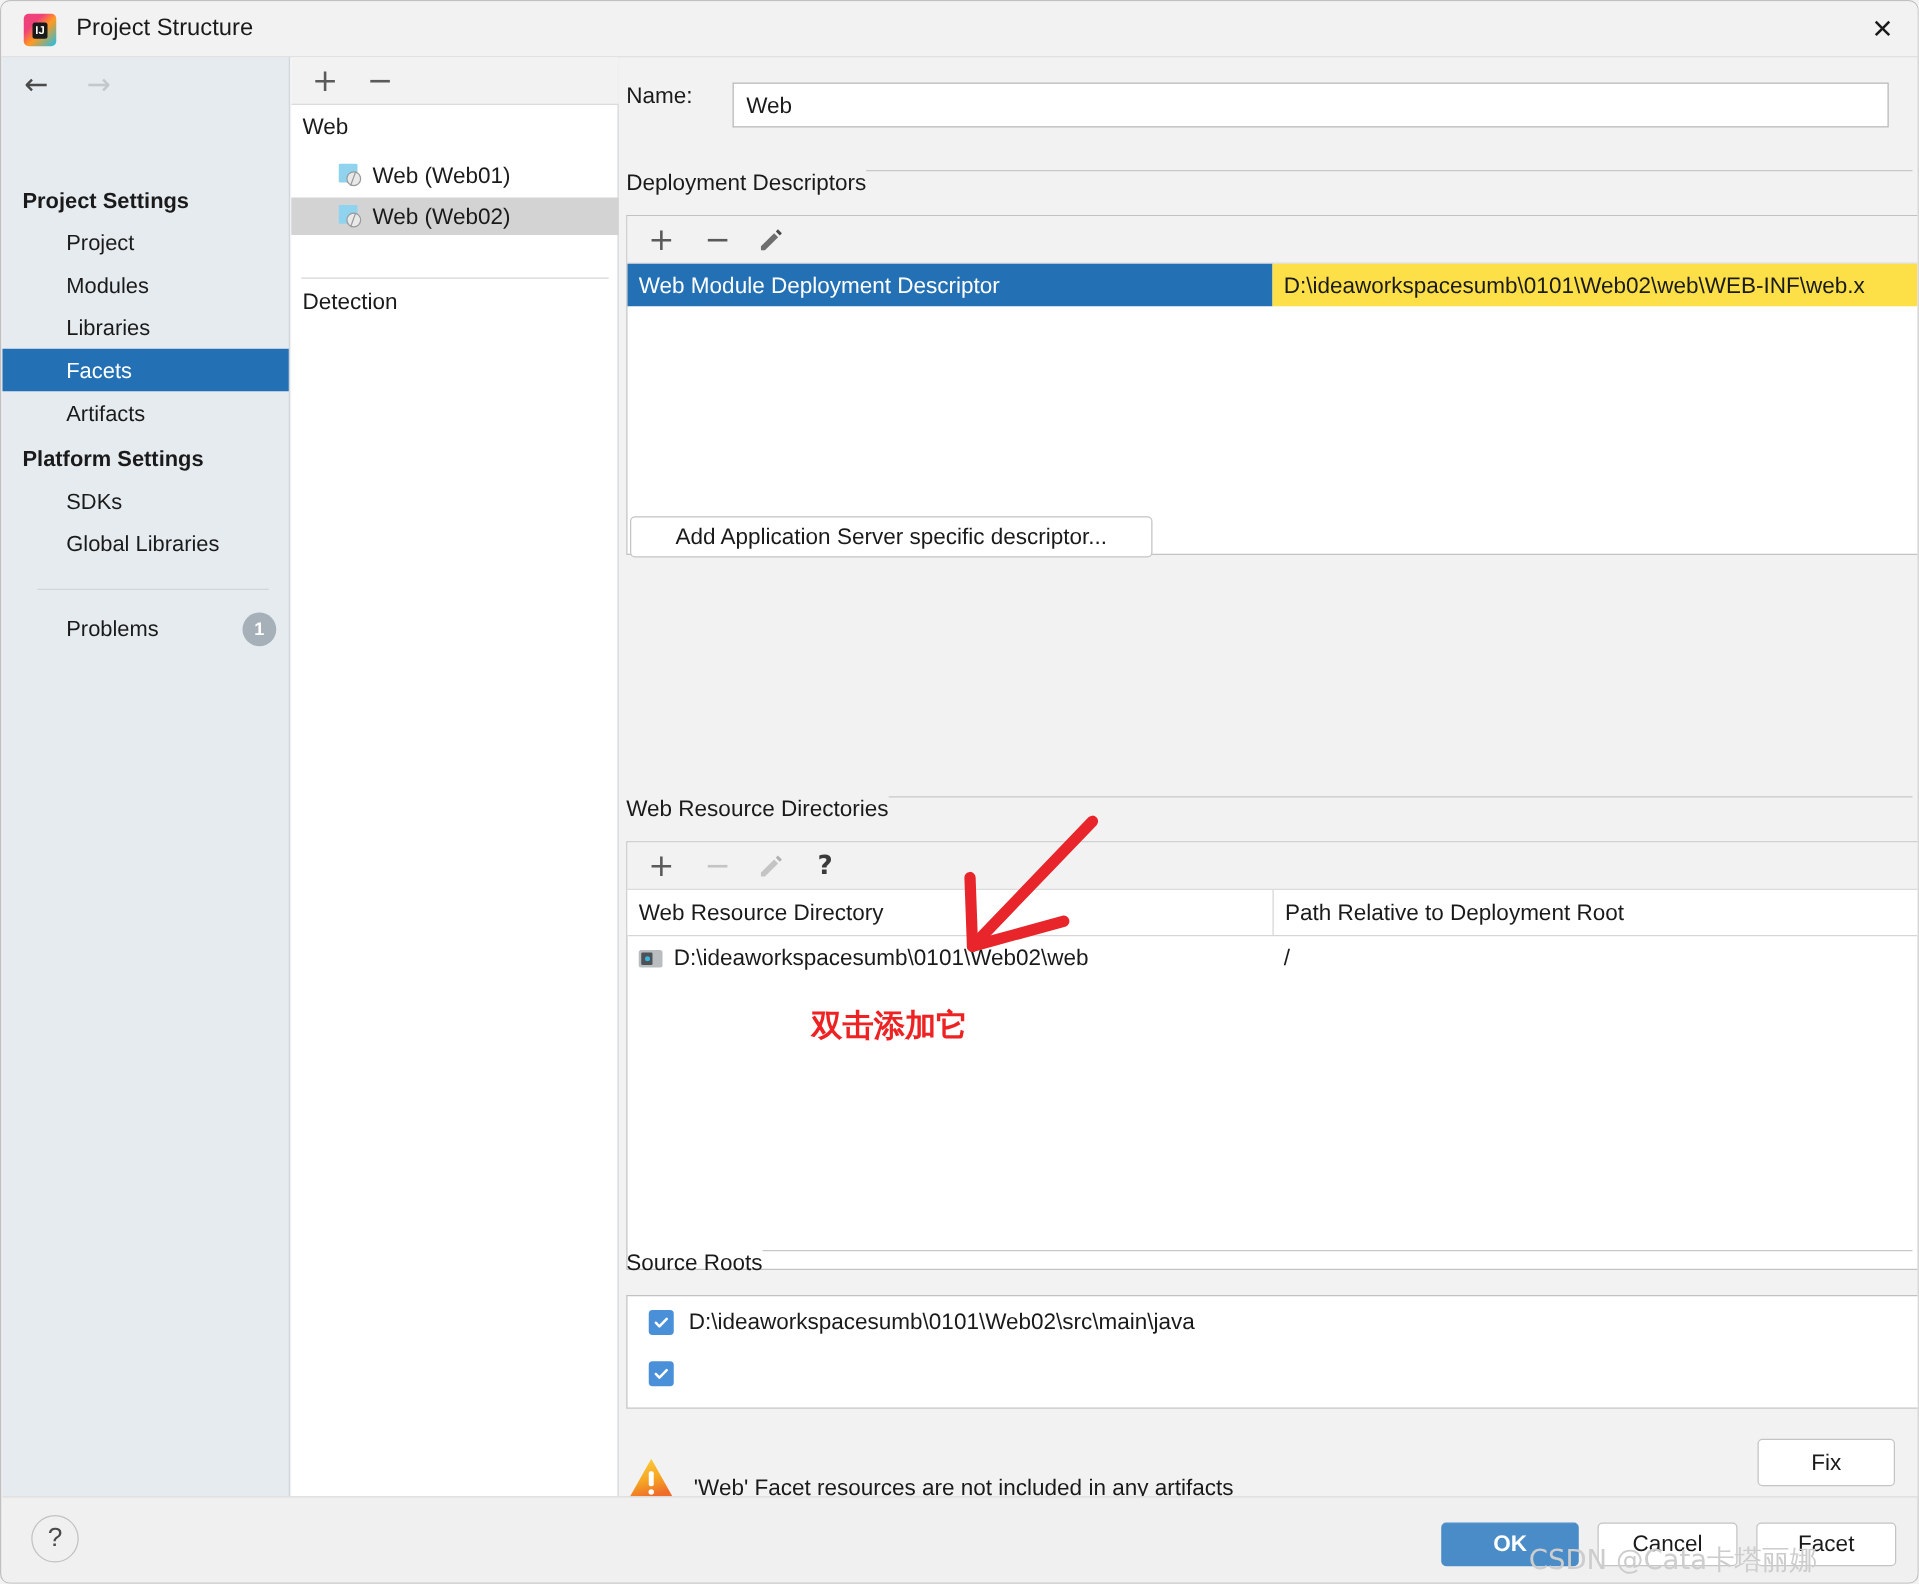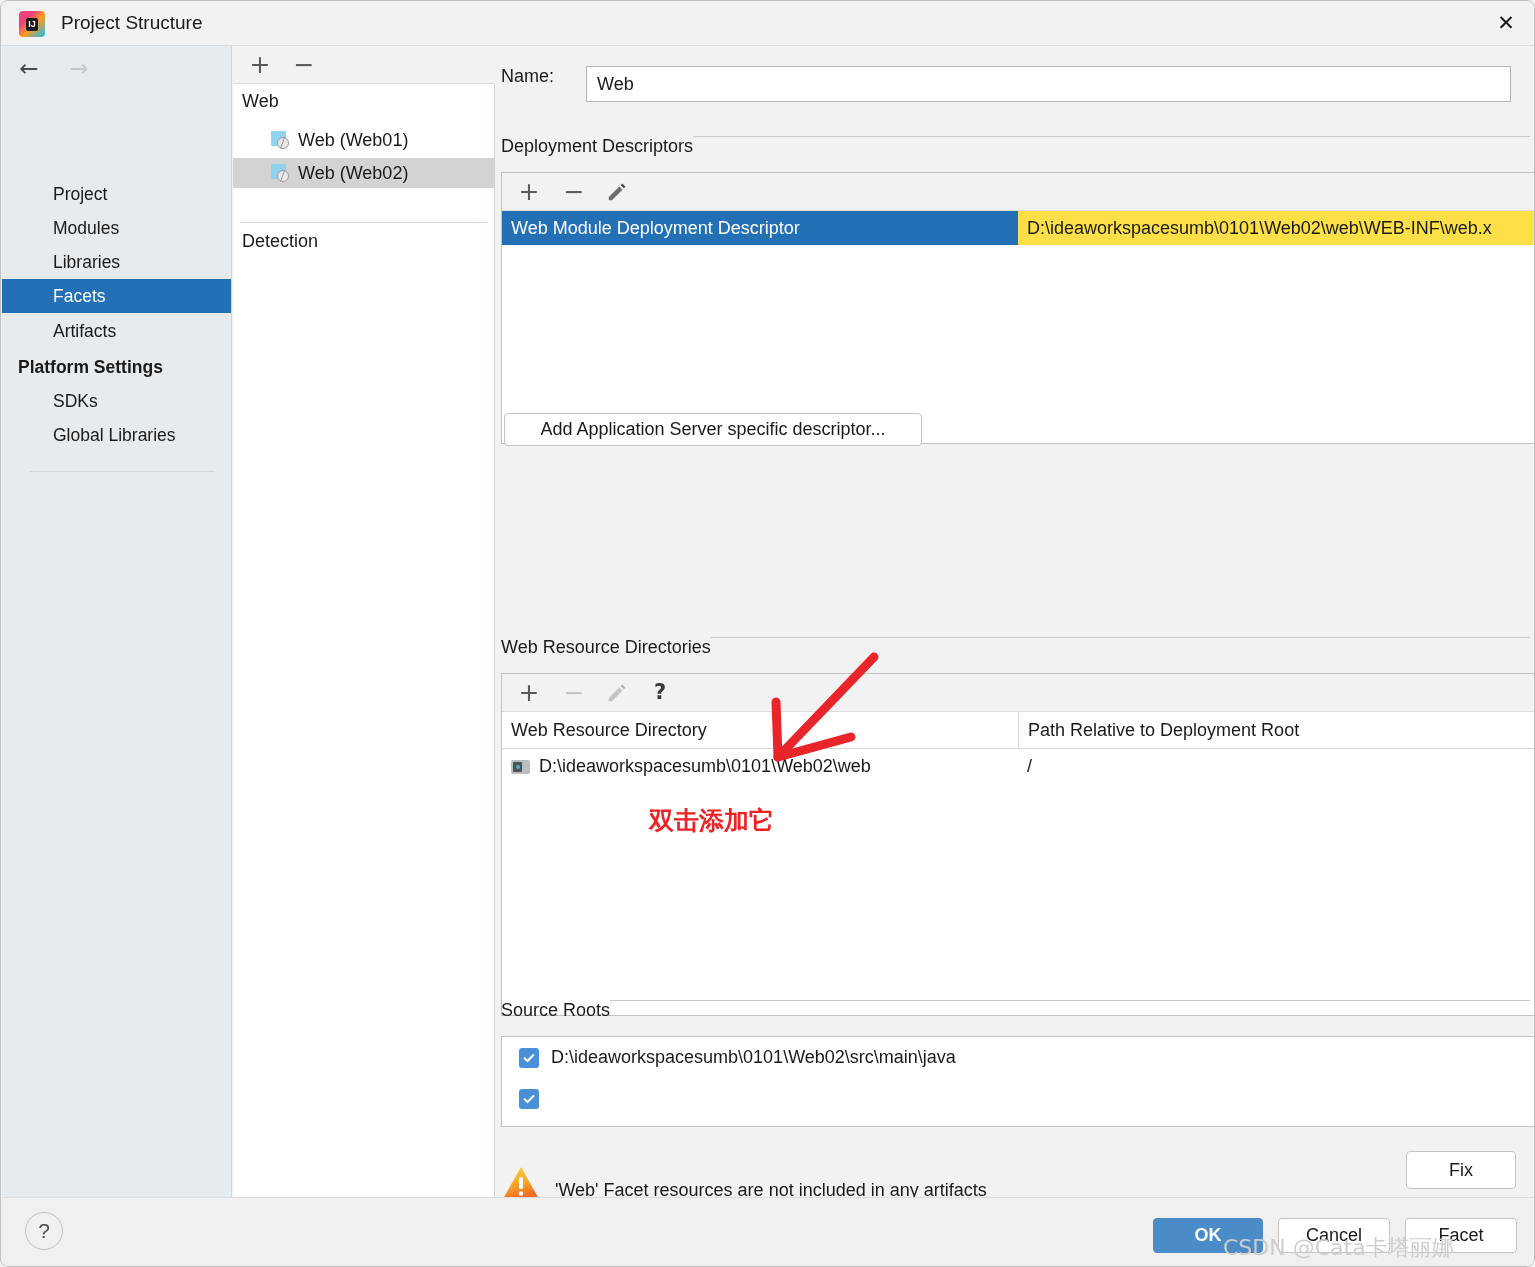--- a/index.html
+++ b/index.html
@@ -280,32 +280,37 @@
     <div class="title-text">Project Structure</div>
     <div class="close-btn">✕</div>
   </div>
 
   <div class="sidebar">
     <div class="nav-row">
       <div class="nav-arrow enabled">←</div>
       <div class="nav-arrow disabled">→</div>
     </div>
 
+    <div class="side-group" style="top:97px">Project Settings</div>
     <div class="side-item" style="top:131px">Project</div>
     <div class="side-item" style="top:165px">Modules</div>
     <div class="side-item" style="top:199px">Libraries</div>
     <div class="side-item selected" style="top:233px">Facets</div>
     <div class="side-item" style="top:268px">Artifacts</div>
 
     <div class="side-group" style="top:304px">Platform Settings</div>
     <div class="side-item" style="top:338px">SDKs</div>
     <div class="side-item" style="top:372px">Global Libraries</div>
 
     <div class="side-sep" style="top:425px"></div>
 
+    <div class="problems-row" style="top:440px">
+      <div class="lbl">Problems</div>
+      <div class="badge">1</div>
+    </div>
   </div>
 
   <div class="facetpanel">
     <div class="facet-toolbar">
       <div class="tb-icon">+</div>
       <div class="tb-icon">−</div>
     </div>
 
     <div class="facet-group" style="top:38px">Web</div>
 

